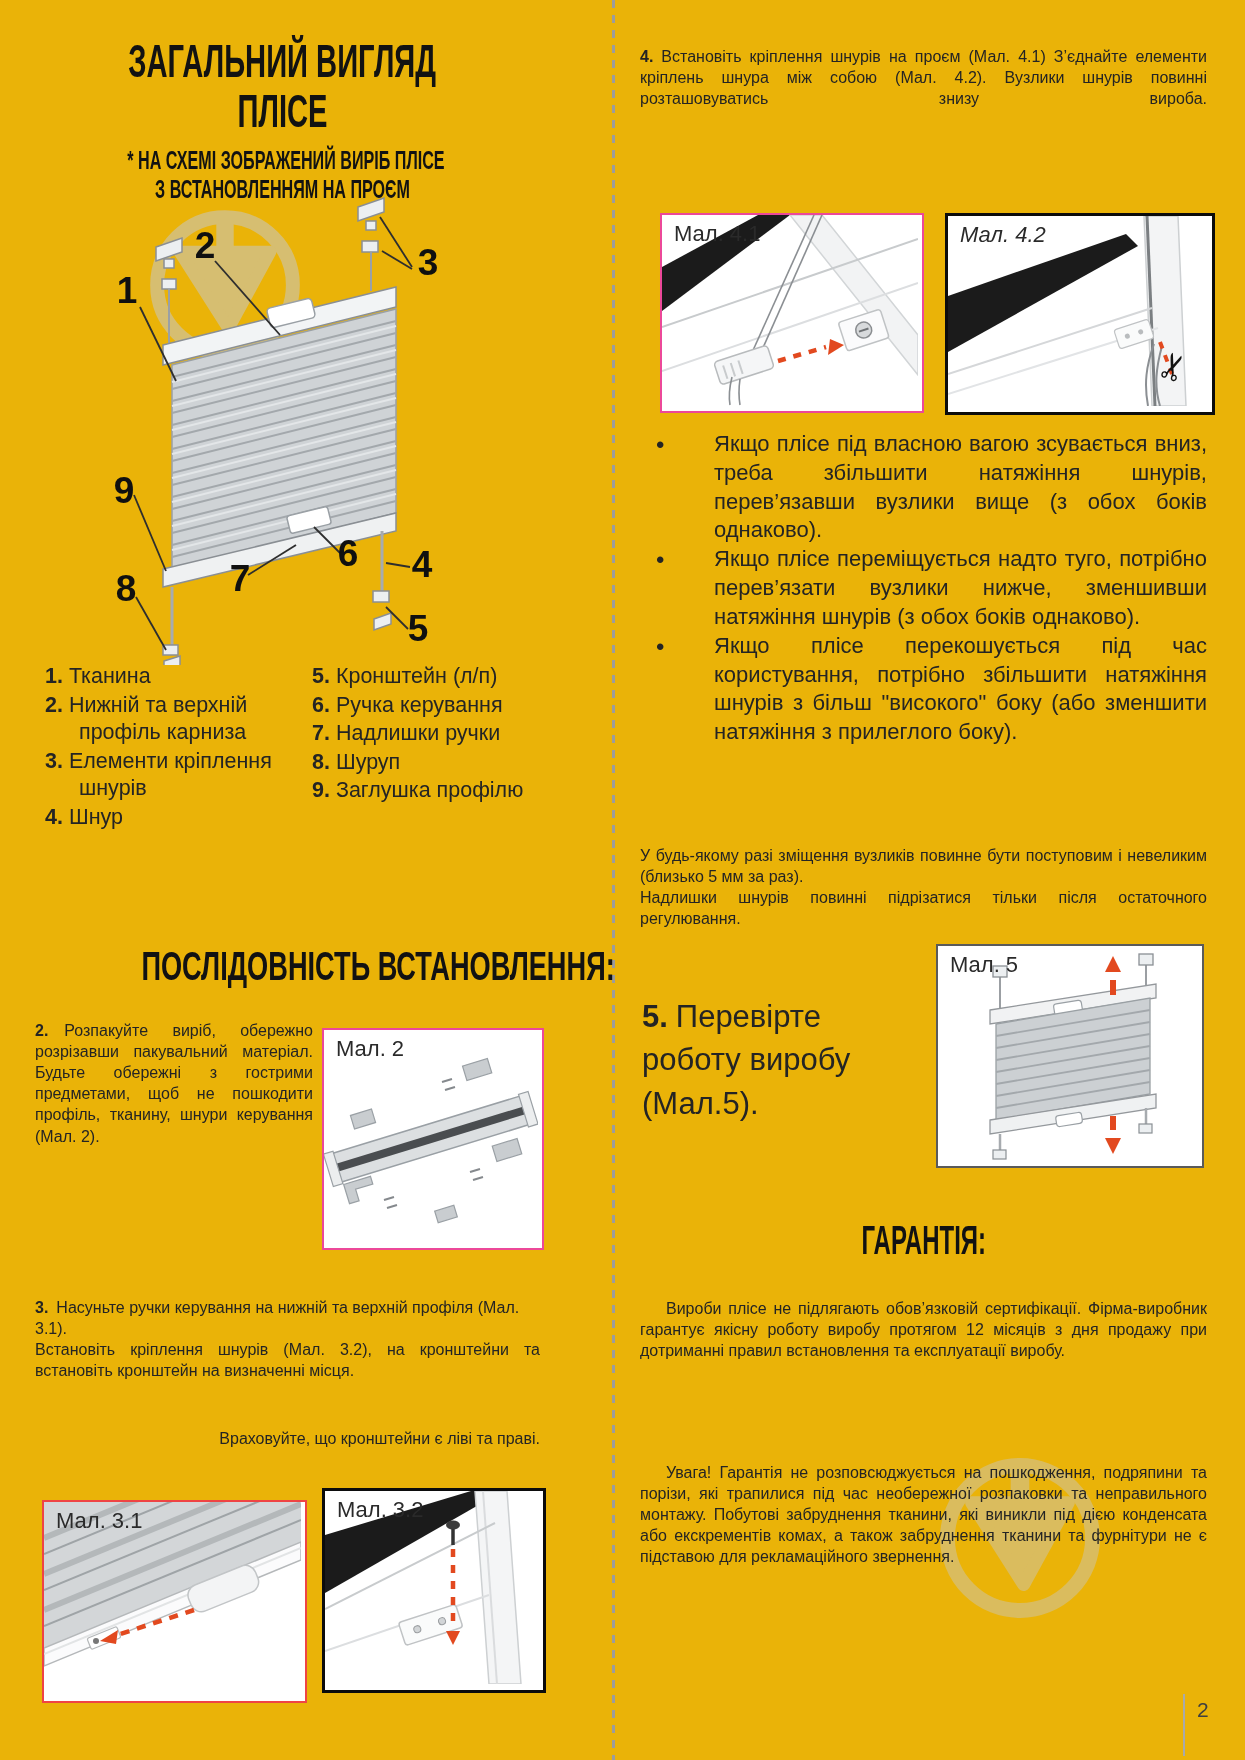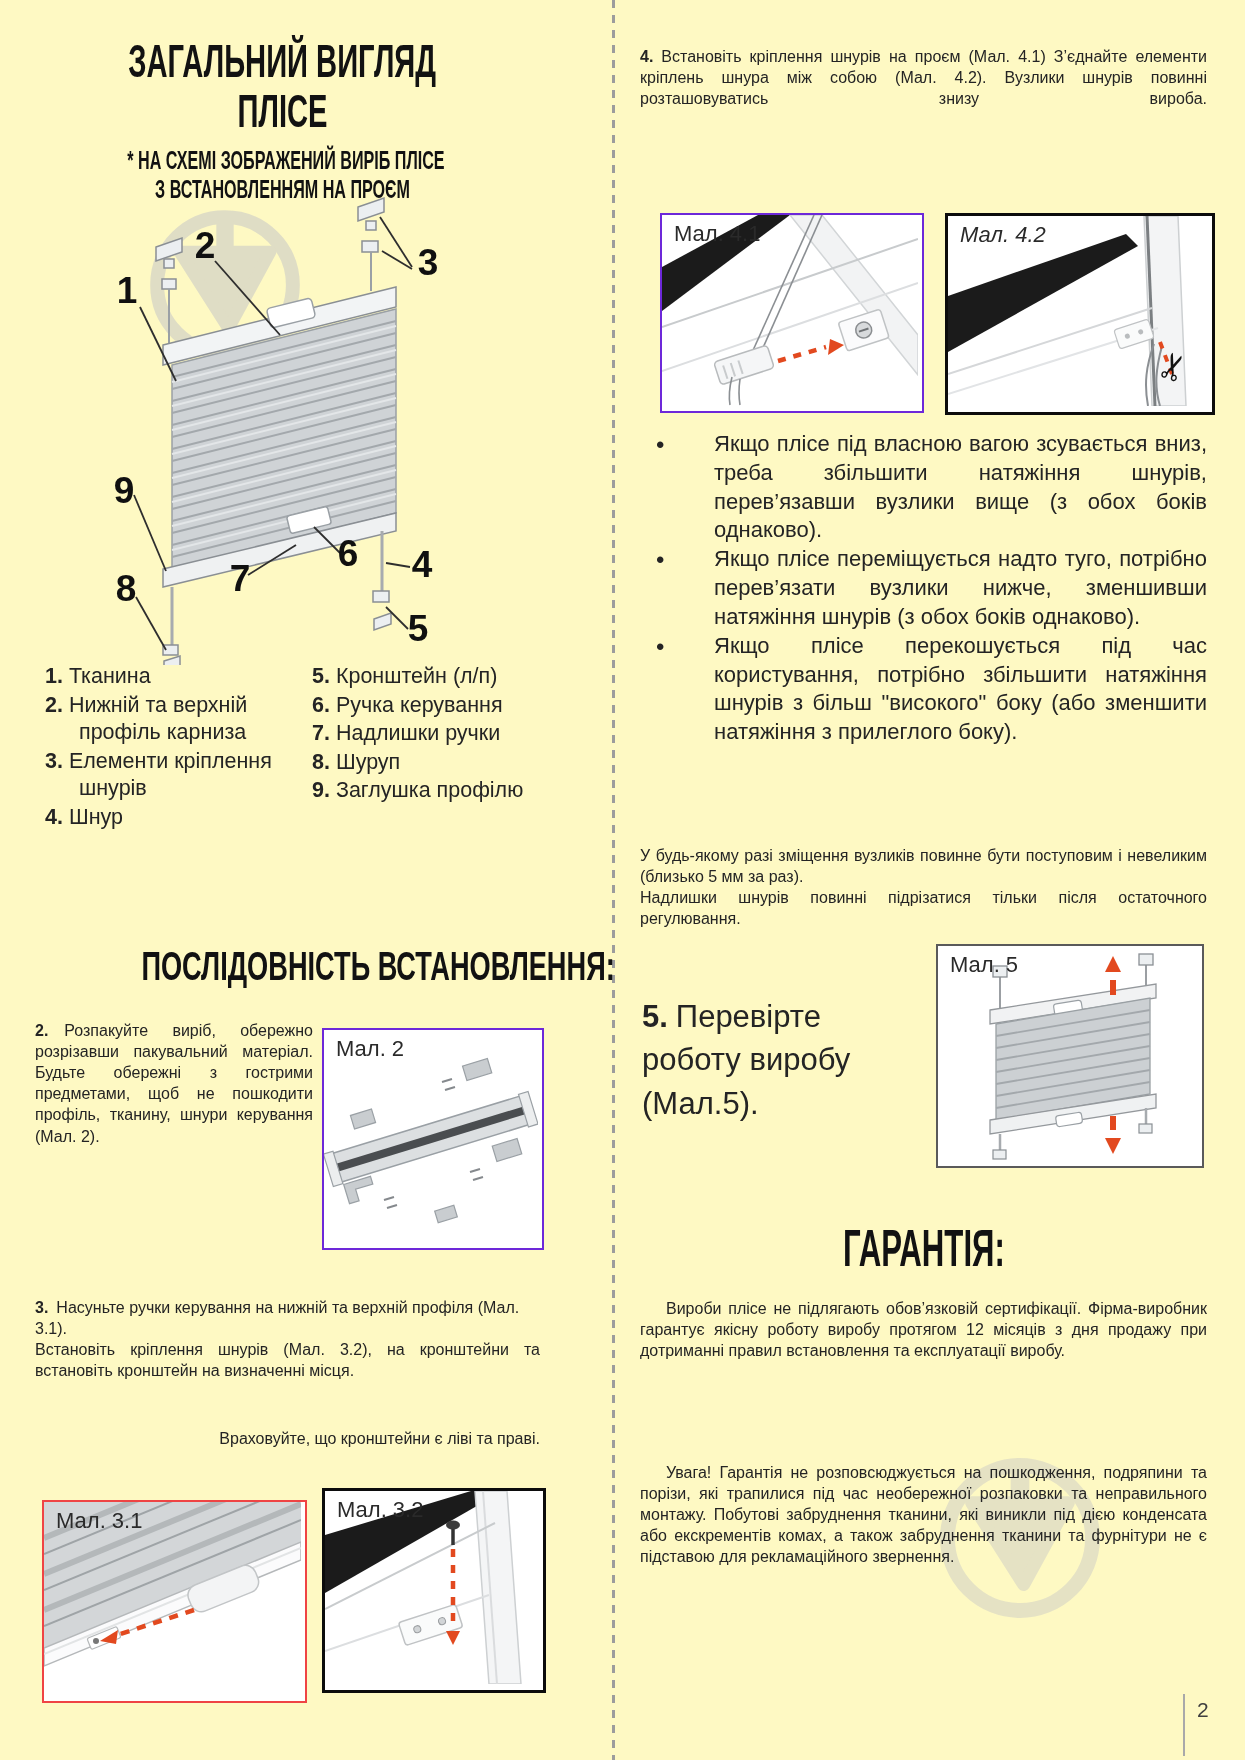--- a/index.html
+++ b/index.html
@@ -1,37 +1,37 @@
 <!DOCTYPE html>
 <html><head>
 <meta charset="utf-8">
 <style>
   html,body{margin:0;padding:0;background:#ffffff;}
   body{width:1245px;height:1760px;position:relative;font-family:"Liberation Sans",sans-serif;color:#222;}
-  .page{position:absolute;left:0;top:0;width:1245px;height:1760px;overflow:hidden;background:#fef9c3;}
+  .page{position:absolute;left:0;top:0;width:1245px;height:1760px;overflow:hidden;background:#eab308;}
   .abs{position:absolute;}
   .z1{z-index:2;}
   .wm{z-index:1;}
   .body-text{font-size:16px;line-height:1.32;text-align:justify;color:#242424;}
   .b{font-weight:bold;}
   .num-gap{margin-right:16px;}
   .num-gap2{margin-right:8px;}
   .stretch-last{text-align-last:justify;}
   .hdr-line{display:block;text-align:center;font-weight:800;color:#121212;}
   .hdr-line>span{display:inline-block;white-space:nowrap;}
   .t-title{font-size:47px;line-height:1.06;}
   .t-title>span{transform:scaleX(.62);}
   .t-sub{font-size:26px;line-height:1.12;}
   .t-sub>span{transform:scaleX(.62);}
   .t-sec{font-size:40px;}
   .t-sec>span{transform:scaleX(.68);}
-  .t-war{font-size:52px;}
+  .t-war{font-size:40px;}
   .t-war>span{transform:scaleX(.60);}
   .figbox{position:absolute;background:#fff;z-index:2;}
-  .bthin{border:2px solid #6d28d9;}
+  .bthin{border:2px solid #ec4899;}
   .bmed{border:2px solid #ef4444;margin-top:12px;}
   .bthick{border:3px solid #0c0c0c;}
   .bgray{border:2px solid #5a5a5a;}
   .figlabel{position:absolute;top:6px;left:12px;font-size:22px;color:#2a2a2a;z-index:3;}
   .sep{position:absolute;left:612px;top:0;width:3px;height:1760px;z-index:0;
        background:repeating-linear-gradient(180deg,#9c9c9c 0 8px,transparent 8px 15px);}
   .legend-item{padding-left:34px;text-indent:-34px;font-size:21.5px;line-height:1.28;color:#242424;margin-bottom:1px;}
   .bullets{list-style:none;margin:0;padding:0;}
   .bullets li{position:relative;padding-left:74px;font-size:22px;line-height:1.31;text-align:justify;color:#242424;}
   .bullets li::before{content:"\2022";position:absolute;left:16px;top:-1px;font-size:24px;color:#242424;}

